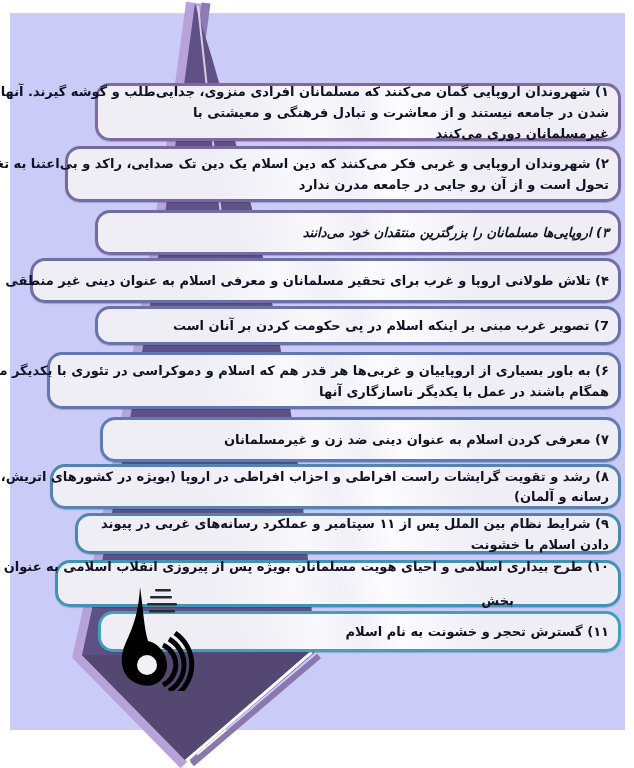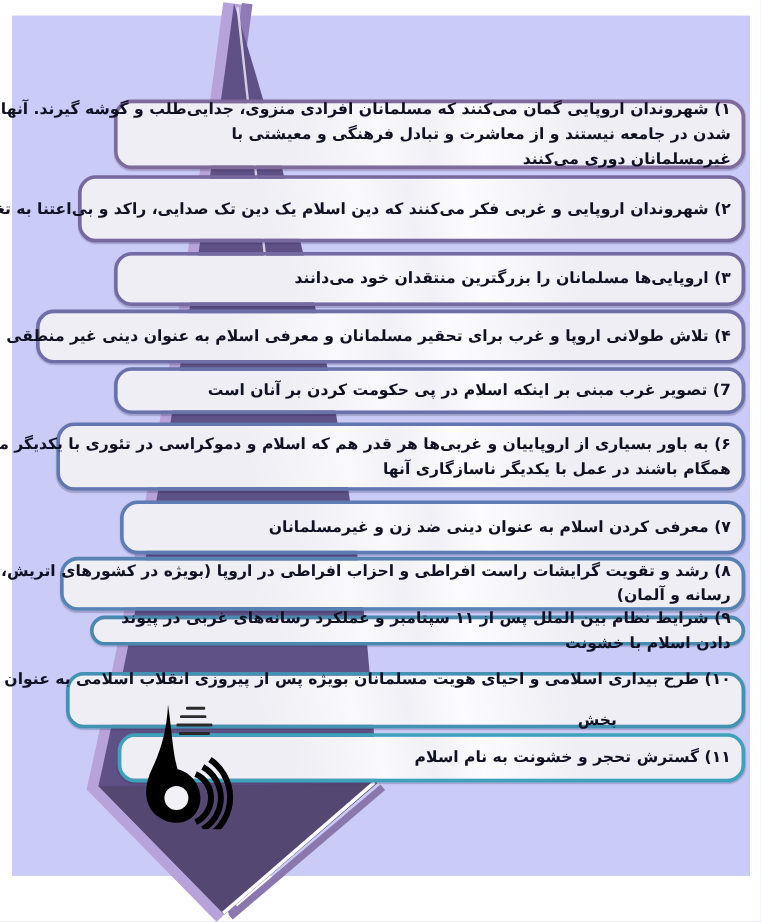--- a/index.html
+++ b/index.html
@@ -34,21 +34,21 @@
   .box .l2{text-align:right;}
   .box .single{text-align:right;}
   .b1 {left:95px;top:83px; width:526px;height:58px;}
   .b2 {left:65px;top:146px;width:556px;height:56px;}
   .b3 {left:95px;top:210px;width:526px;height:45px;}
   .b4 {left:30px;top:258px;width:591px;height:45px;line-height:20px;}
   .b5 {left:95px;top:306px;width:526px;height:39px;}
   .b6 {left:47px;top:352px;width:574px;height:57px;}
   .b7 {left:100px;top:417px;width:521px;height:45px;}
   .b8 {left:50px;top:464px;width:571px;height:45px;line-height:20px;}
-  .b9 {left:75px;top:513px;width:546px;height:25px;}
+  .b9 {left:75px;top:513px;width:546px;height:41px;}
   .b10{left:55px;top:560px;width:566px;height:47px;line-height:20px;}
   .b11{left:98px;top:611px;width:523px;height:41px;}
   .b2 .l2{padding-left:165px;}
   .b10 .l2{text-align:right;padding-left:0;padding-right:95px;margin-top:14px;}
   
   .logo{position:absolute;left:103px;top:583px;width:100px;height:108px;}
 </style>
 </head>
 <body>
 
@@ -68,22 +68,23 @@
 
   <line x1="198" y1="6" x2="221" y2="215" stroke="#e9e3f5" stroke-width="2" opacity="0.85"></line>
 </svg>
 
 <div class="box b1" style="border-color: rgb(126, 107, 155);">
   <div class="l1">۱) شهروندان اروپایی گمان می‌کنند که مسلمانان افرادی منزوی، جدایی‌طلب و گوشه گیرند. آنها مایل به حل</div>
   <div class="l2">شدن در جامعه نیستند و از معاشرت و تبادل فرهنگی و معیشتی با غیرمسلمانان دوری می‌کنند</div>
 </div>
 <div class="box b2" style="border-color: rgb(119, 105, 158);">
   <div class="l1">۲) شهروندان اروپایی و غربی فکر می‌کنند که دین اسلام یک دین تک صدایی، راکد و بی‌اعتنا به تغییر و</div>
+  <div class="l2">تحول است و از آن رو جایی در جامعه مدرن ندارد</div>
 </div>
-<div class="box b3" style="border-color: rgb(116, 107, 162);">
+<div class="box b3" style="border-color: rgb(116, 107, 162); font-style: italic;">
   <div class="single">۳) اروپایی‌ها مسلمانان را بزرگترین منتقدان خود می‌دانند</div>
 </div>
 <div class="box b4" style="border-color: rgb(111, 110, 166);">
   <div class="l1">۴) تلاش طولانی اروپا و غرب برای تحقیر مسلمانان و معرفی اسلام به عنوان دینی غیر منطقی و بدوی به</div>
 </div>
 <div class="box b5" style="border-color: rgb(106, 114, 170);">
   <div class="single">7) تصویر غرب مبنی بر اینکه اسلام در پی حکومت کردن بر آنان است</div>
 </div>
 <div class="box b6" style="border-color: rgb(99, 119, 174);">
   <div class="l1">۶) به باور بسیاری از اروپاییان و غربی‌ها هر قدر هم که اسلام و دموکراسی در تئوری با یکدیگر موافق و</div>

